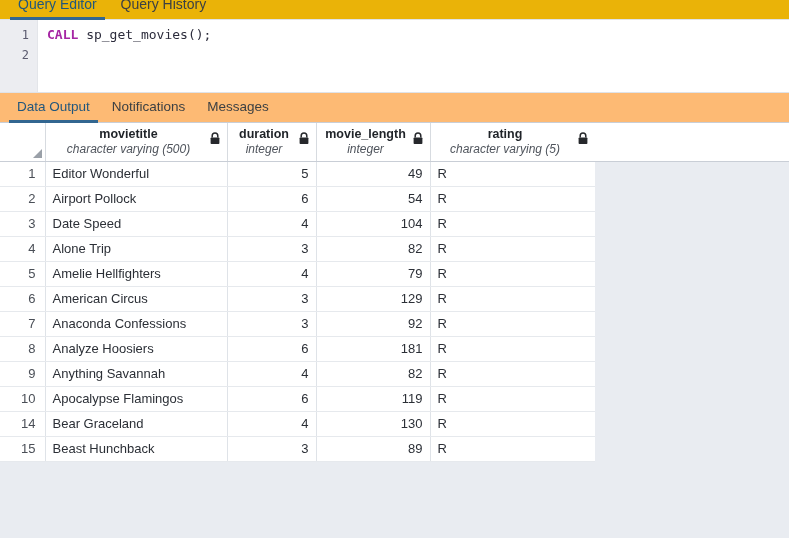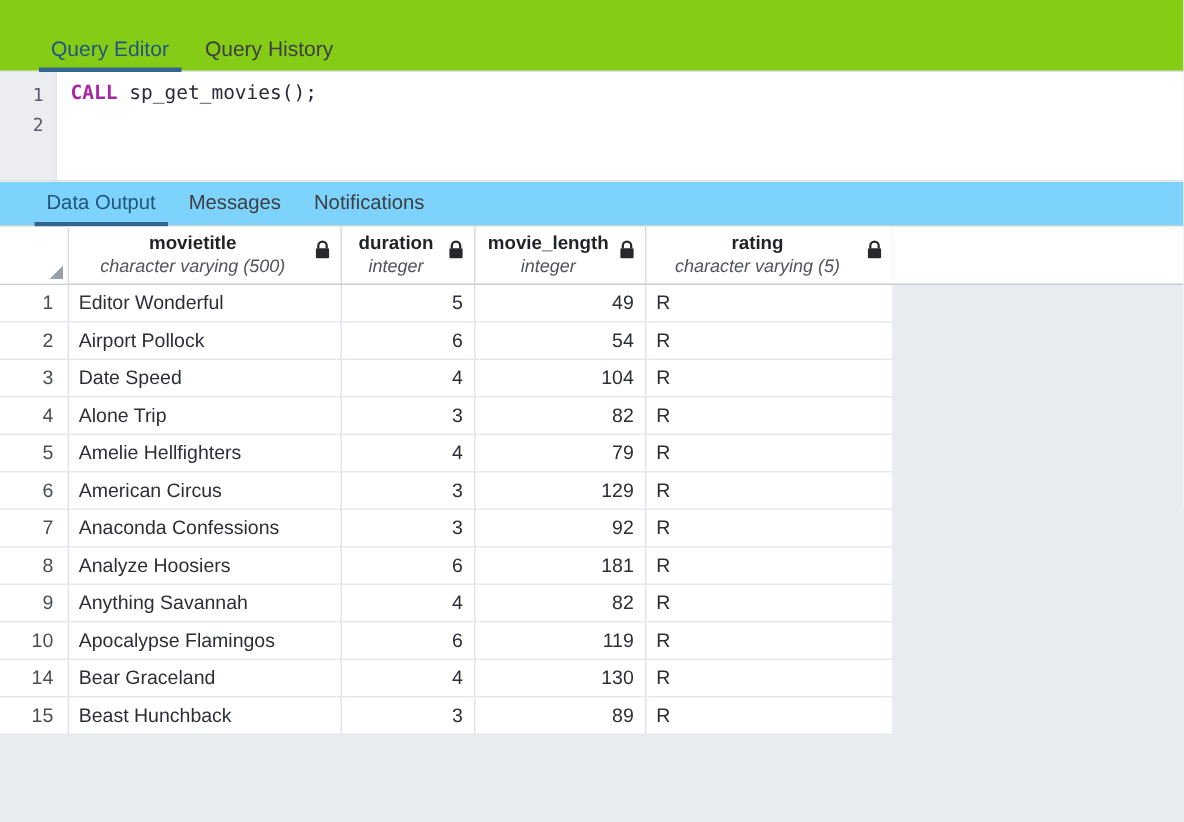--- a/index.html
+++ b/index.html
@@ -14,23 +14,23 @@
     font-family: "Liberation Sans", sans-serif;
     font-size: 13px;
     color: #212529;
     -webkit-font-smoothing: antialiased;
   }
 
   
   .top-tabs {
     display: flex;
     align-items: flex-end;
-    height: 48px;
-    padding-left: 22px;
-    background: #84cc16;
+    height: 20px;
+    padding-left: 6px;
+    background: #eab308;
     border-bottom: 1px solid #dfe3e8;
     box-sizing: border-box;
   }
   .top-tab {
     position: relative;
     padding: 4px 12px 6px 12px;
     font-size: 14px;
     color: #3c4043;
     cursor: pointer;
     white-space: nowrap;
@@ -91,22 +91,22 @@
     color: #1a1a1a;
   }
   .tok-kw  { color: #a626a4; font-weight: bold; }
   .tok-fn  { color: #2b2b3b; }
 
   
   .result-tabs {
     display: flex;
     align-items: flex-end;
     height: 30px;
-    padding-left: 20px;
-    background: #7dd3fc;
+    padding-left: 6px;
+    background: #fdba74;
     border-bottom: 1px solid #c9ced6;
     box-sizing: border-box;
   }
   .result-tab {
     position: relative;
     padding: 4px 11px 6px 11px;
     font-size: 13.5px;
     color: #3c4043;
     cursor: pointer;
     white-space: nowrap;
@@ -257,24 +257,24 @@
     <div class="code-line"><span class="tok-kw">CALL</span><span class="tok-fn"> sp_get_movies();</span></div>
     <div class="code-line"><span></span></div>
   </div>
 </div>
 
 <div class="result-tabs">
   <div class="result-tab active">
     <span>Data Output</span>
   </div>
   <div class="result-tab">
+    <span>Notifications</span>
+  </div>
+  <div class="result-tab">
     <span>Messages</span>
-  </div>
-  <div class="result-tab">
-    <span>Notifications</span>
   </div>
 </div>
 
 <div class="grid-wrap">
   <div class="grid-filler-head"></div>
   <div class="grid-filler"></div>
 
   <table class="grid">
     <colgroup>
       <col class="c-rownum">

